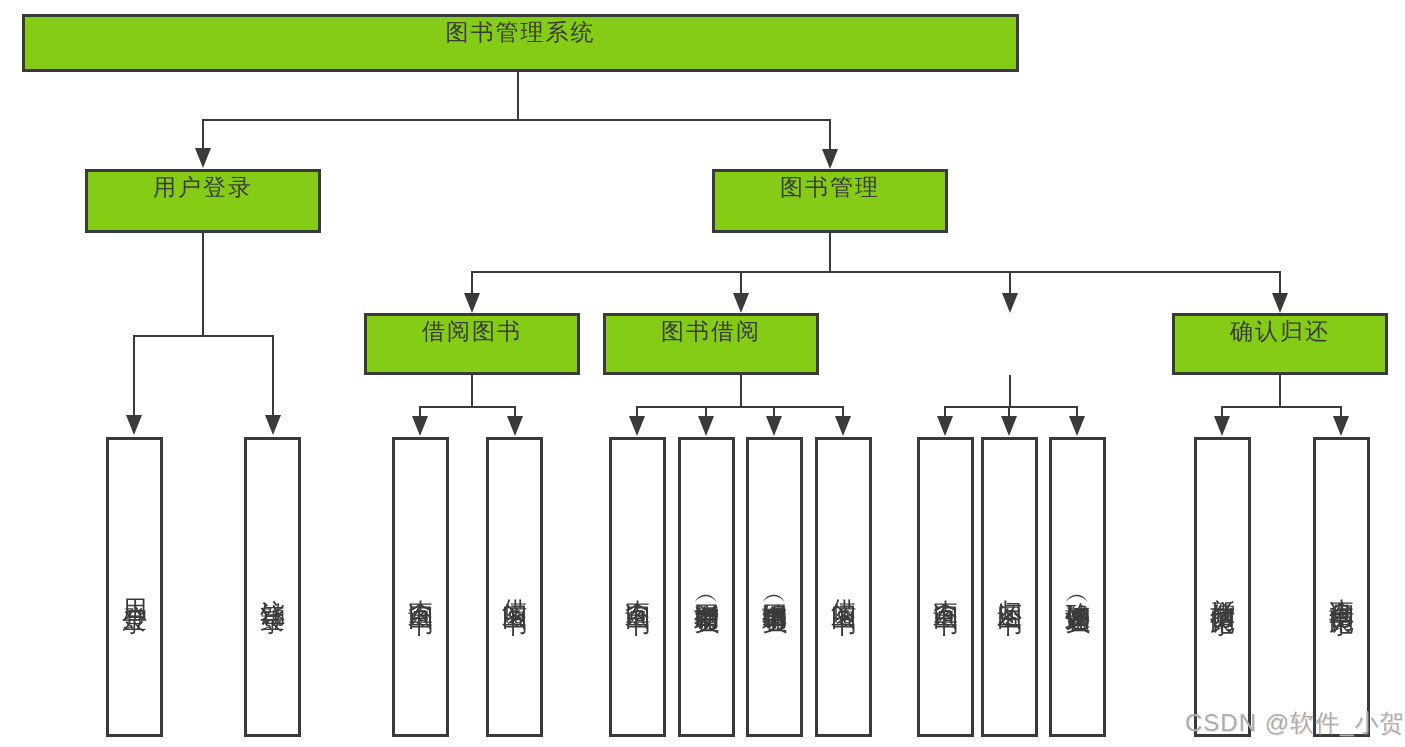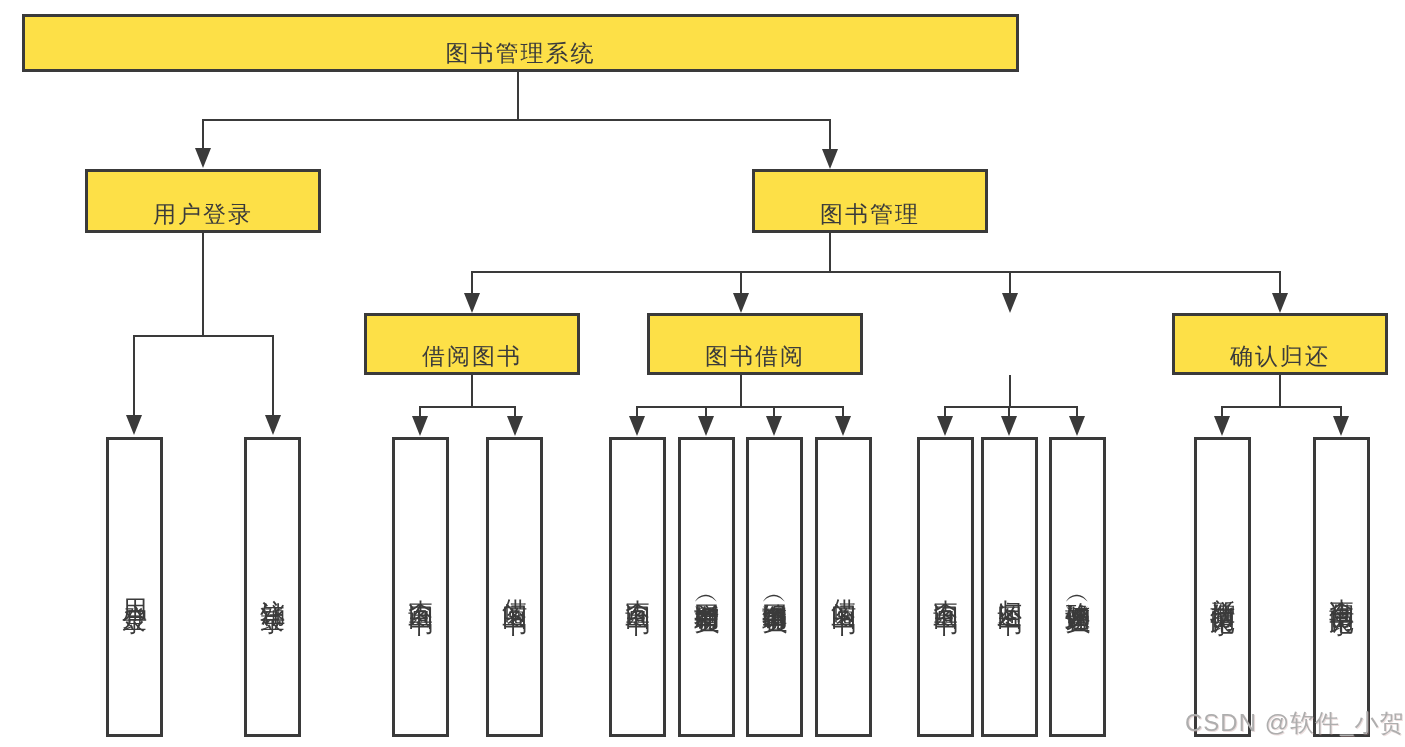--- a/index.html
+++ b/index.html
@@ -14,23 +14,23 @@
     background: #ffffff;
     overflow: hidden;
     font-family: "Liberation Sans", "DejaVu Sans", sans-serif;
     color: #3b3b3b;
   }
   
   .hbox {
     position: absolute;
     box-sizing: border-box;
     border: 3px solid #3a3a3a;
-    background: #fde047;
+    background: #84cc16;
     display: flex;
-    align-items: flex-end;
+    align-items: flex-start;
     justify-content: center;
     font-size: 23px;
     letter-spacing: 2px;
     color: #3b3b3b;
     white-space: nowrap;
   }
   
   .leaf {
     position: absolute;
     box-sizing: border-box;
@@ -89,21 +89,21 @@
   <div class="vl" style="left:517px; top:71px; height:50px;"></div>
   <div class="hl" style="left:202px; top:119px; width:629px;"></div>
   <div class="vl" style="left:202px; top:119px; height:32px;"></div>
   <div class="arr" style="left:195px; top:148px;"></div>
   <div class="vl" style="left:829px; top:119px; height:32px;"></div>
   <div class="arr" style="left:822px; top:149px;"></div>
 
   <div class="hbox" style="left:85px; top:169px; width:236px; height:64px;">
     <span>用户登录</span>
   </div>
-  <div class="hbox" style="left:712px; top:169px; width:236px; height:64px;margin-left:40px;">
+  <div class="hbox" style="left:712px; top:169px; width:236px; height:64px;">
     <span>图书管理</span>
   </div>
 
   <div class="vl" style="left:202px; top:233px; height:104px;"></div>
   <div class="hl" style="left:133px; top:335px; width:141px;"></div>
   <div class="vl" style="left:133px; top:335px; height:82px;"></div>
   <div class="arr" style="left:126px; top:415px;"></div>
   <div class="vl" style="left:272px; top:335px; height:82px;"></div>
   <div class="arr" style="left:265px; top:415px;"></div>
 
@@ -114,21 +114,21 @@
   <div class="vl" style="left:740px; top:271px; height:24px;"></div>
   <div class="arr" style="left:733px; top:293px;"></div>
   <div class="vl" style="left:1009px; top:271px; height:24px;"></div>
   <div class="arr" style="left:1002px; top:293px;"></div>
   <div class="vl" style="left:1279px; top:271px; height:24px;"></div>
   <div class="arr" style="left:1272px; top:293px;"></div>
 
   <div class="hbox" style="left:364px; top:313px; width:216px; height:62px;">
     <span>借阅图书</span>
   </div>
-  <div class="hbox" style="left:647px; top:313px; width:216px; height:62px;">
+  <div class="hbox" style="left:603px; top:313px; width:216px; height:62px;">
     <span>图书借阅</span>
   </div>
   <div class="hbox" style="left:1172px; top:313px; width:216px; height:62px;">
     <span>确认归还</span>
   </div>
 
   <div class="vl" style="left:471px; top:375px; height:32px;"></div>
   <div class="hl" style="left:419px; top:406px; width:97px;"></div>
   <div class="vl" style="left:419px; top:406px; height:12px;"></div>
   <div class="arr" style="left:412px; top:416px;"></div>

